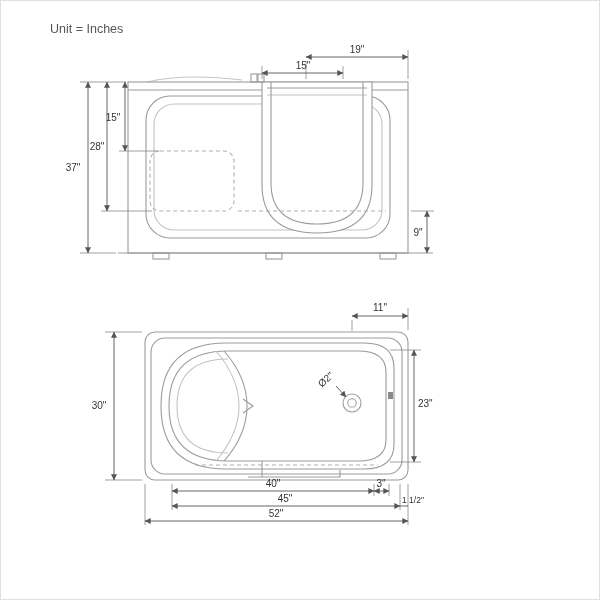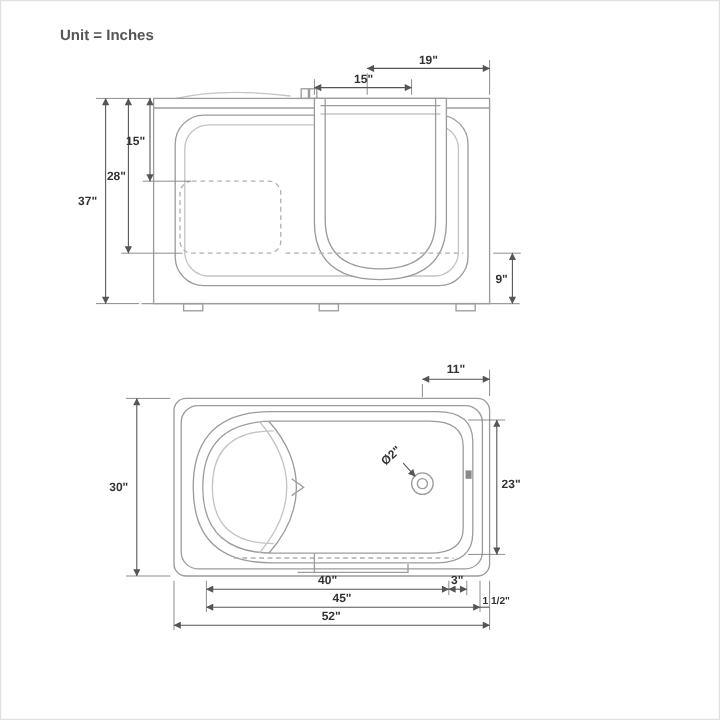--- a/index.html
+++ b/index.html
@@ -1,17 +1,17 @@
 <!DOCTYPE html>
 <html><head>
 <meta charset="utf-8">
 <style>
   html,body{margin:0;padding:0;background:#fff;}
   #stage{position:relative;width:600px;height:600px;background:#fff;overflow:hidden;
-         font-family:"Liberation Sans",sans-serif;font-weight:bold;}
+         font-family:"Liberation Sans",sans-serif;}
   #stage .frame{position:absolute;inset:0;border:1px solid #e0e0e0;pointer-events:none;}
   svg{display:block;}
   svg text{font-family:"Liberation Sans",sans-serif;font-size:10px;fill:#333;}
   text.title{font-size:12.5px;fill:#555;}
   text.small{font-size:8.5px;}
   .draw rect,.draw path,.draw line,.draw circle{fill:none;stroke:#9c9c9c;stroke-width:1.1;}
   .draw .light{stroke:#c4c4c4;}
   .draw .dash{stroke:#b0b0b0;stroke-dasharray:4 3;}
   .draw .mask{fill:#ffffff;}
   .draw .solidmark{fill:#8a8a8a;stroke:none;}

